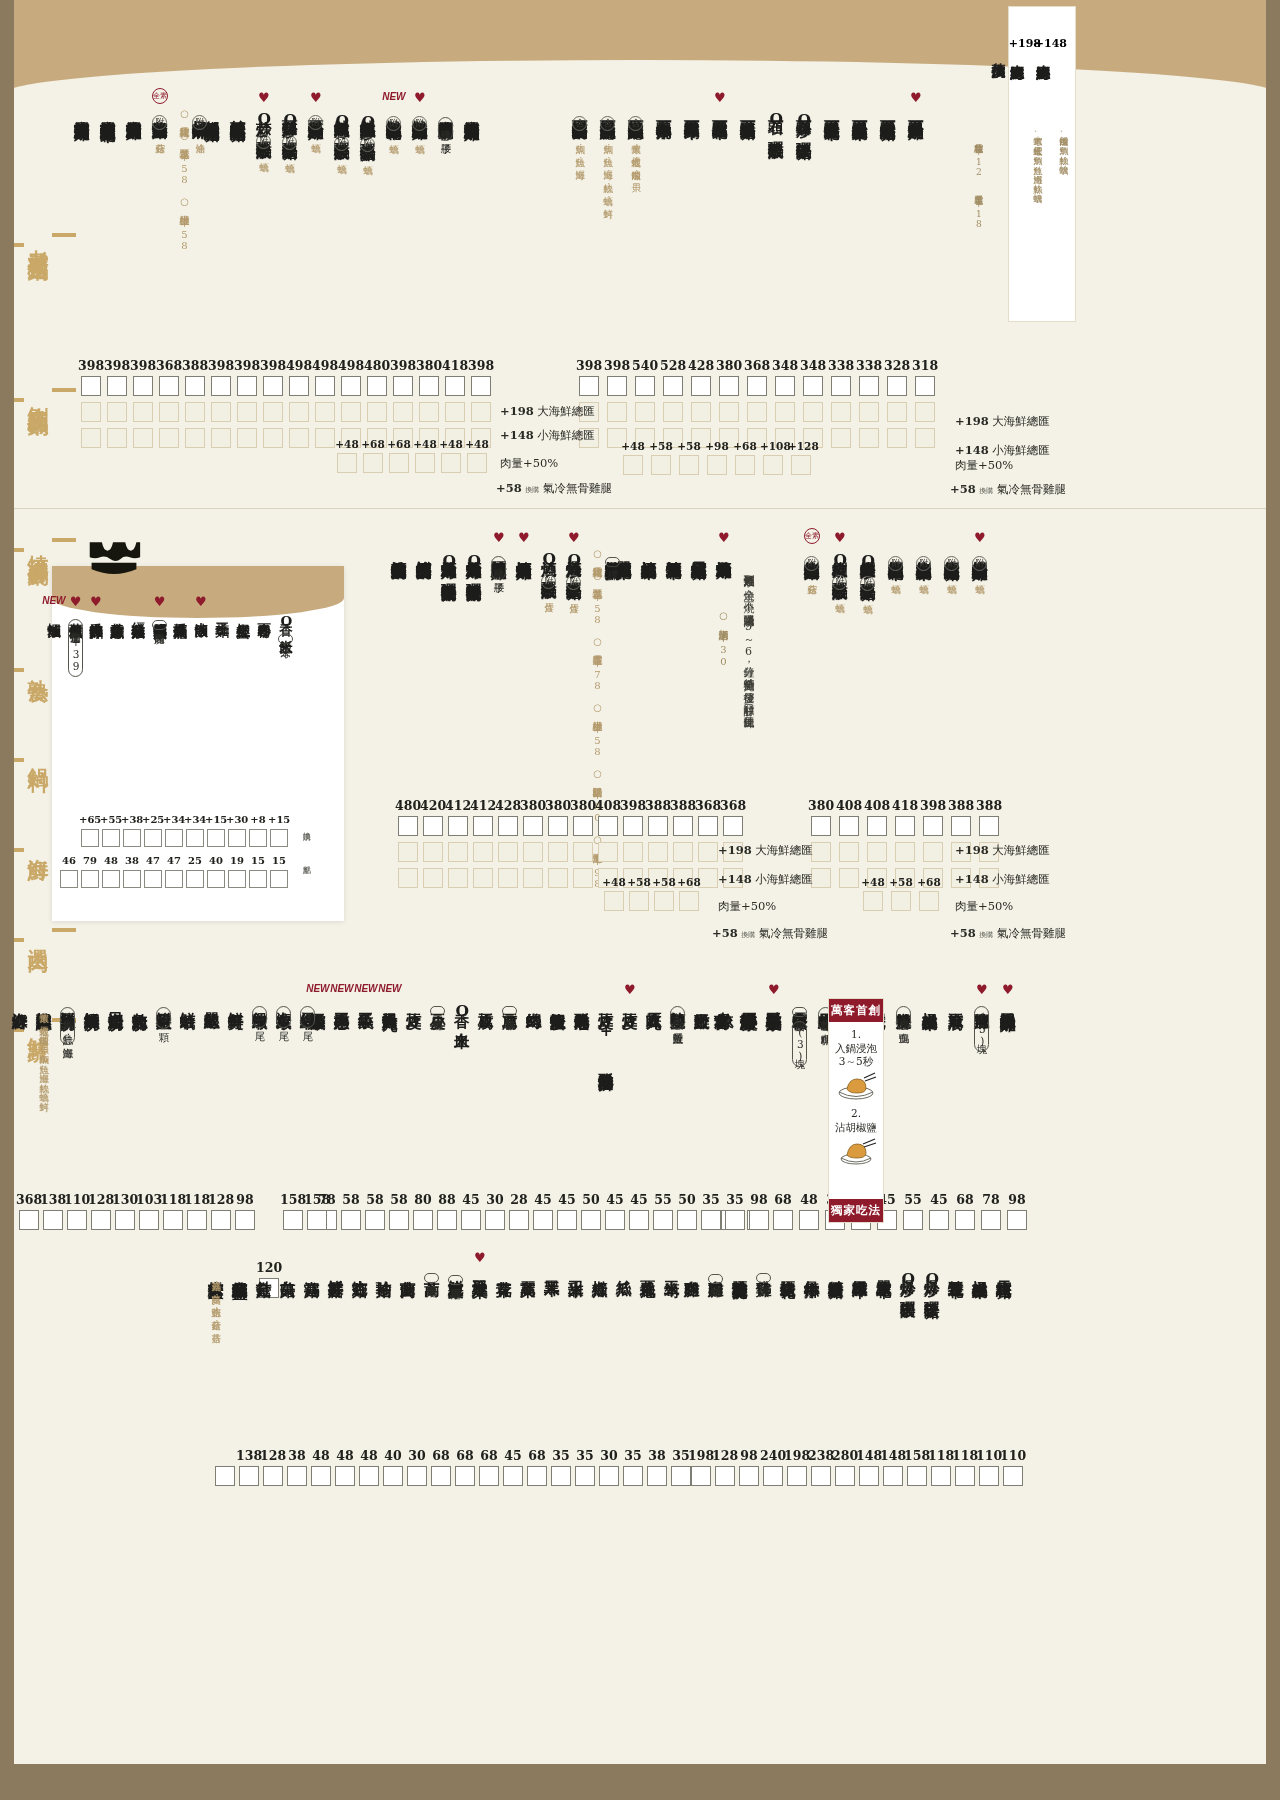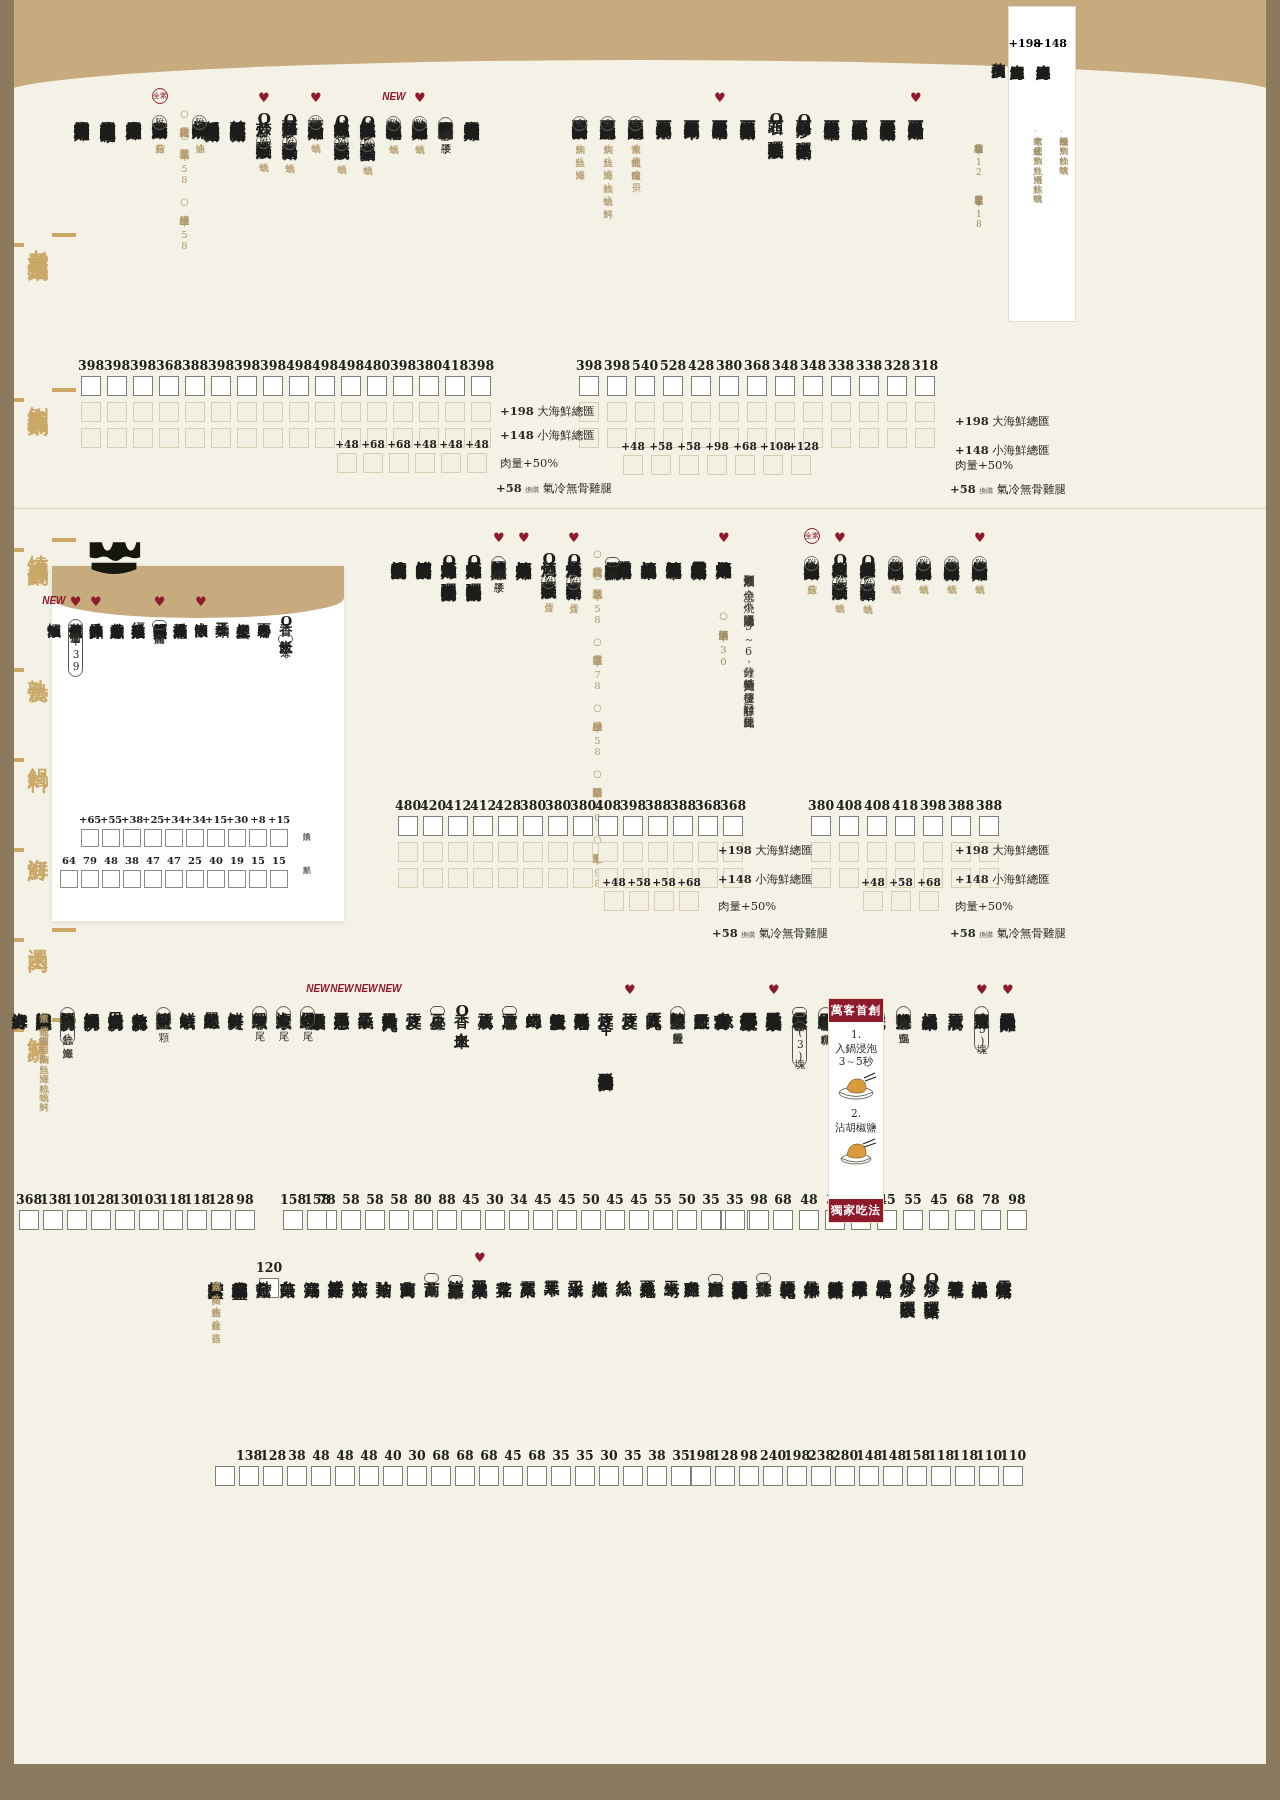--- a/index.html
+++ b/index.html
@@ -1127,21 +1127,21 @@
       </div>
       <div style="position: absolute; left: 100px; top: 855px; width: 22px; text-align: center;">
         <div style="font-size: 10px; font-weight: 700; color: rgb(32, 32, 28); height: 13px;">48</div>
         <div style="width: 18px; height: 18px; border: 1.2px solid rgb(138, 138, 128); background: rgb(255, 255, 255); margin: 2px auto 0px;"></div>
       </div>
       <div style="position: absolute; left: 79px; top: 855px; width: 22px; text-align: center;">
         <div style="font-size: 10px; font-weight: 700; color: rgb(32, 32, 28); height: 13px;">79</div>
         <div style="width: 18px; height: 18px; border: 1.2px solid rgb(138, 138, 128); background: rgb(255, 255, 255); margin: 2px auto 0px;"></div>
       </div>
       <div style="position: absolute; left: 58px; top: 855px; width: 22px; text-align: center;">
-        <div style="font-size: 10px; font-weight: 700; color: rgb(32, 32, 28); height: 13px;">64</div>
+        <div style="font-size: 10px; font-weight: 700; color: rgb(32, 32, 28); height: 13px;">46</div>
         <div style="width: 18px; height: 18px; border: 1.2px solid rgb(138, 138, 128); background: rgb(255, 255, 255); margin: 2px auto 0px;"></div>
       </div>
     </div>
   <div style="position:absolute;left:300px;top:826px;font-size:8px;color:#55554e;writing-mode:vertical-rl;text-orientation:upright;">換購</div>
   <div style="position:absolute;left:300px;top:860px;font-size:8px;color:#55554e;writing-mode:vertical-rl;text-orientation:upright;">單點</div>
 
   <div class="sec-title" style="left:1022px;top:985px;height:90px;">
     <span class="bracket-t"></span>
     <span class="txt">熟食</span>
     <span class="bracket-b"></span>
@@ -1442,21 +1442,21 @@
       </div>
       <div class="pcell" style="position: absolute; left: 550px; top: 1192px; width: 26px;">
         <div class="pnum">45</div>
         <div class="pbox"></div>
       </div>
       <div class="pcell" style="position: absolute; left: 526px; top: 1192px; width: 26px;">
         <div class="pnum">45</div>
         <div class="pbox"></div>
       </div>
       <div class="pcell" style="position: absolute; left: 502px; top: 1192px; width: 26px;">
-        <div class="pnum">34</div>
+        <div class="pnum">28</div>
         <div class="pbox"></div>
       </div>
       <div class="pcell" style="position: absolute; left: 478px; top: 1192px; width: 26px;">
         <div class="pnum">30</div>
         <div class="pbox"></div>
       </div>
       <div class="pcell" style="position: absolute; left: 454px; top: 1192px; width: 26px;">
         <div class="pnum">45</div>
         <div class="pbox"></div>
       </div>

